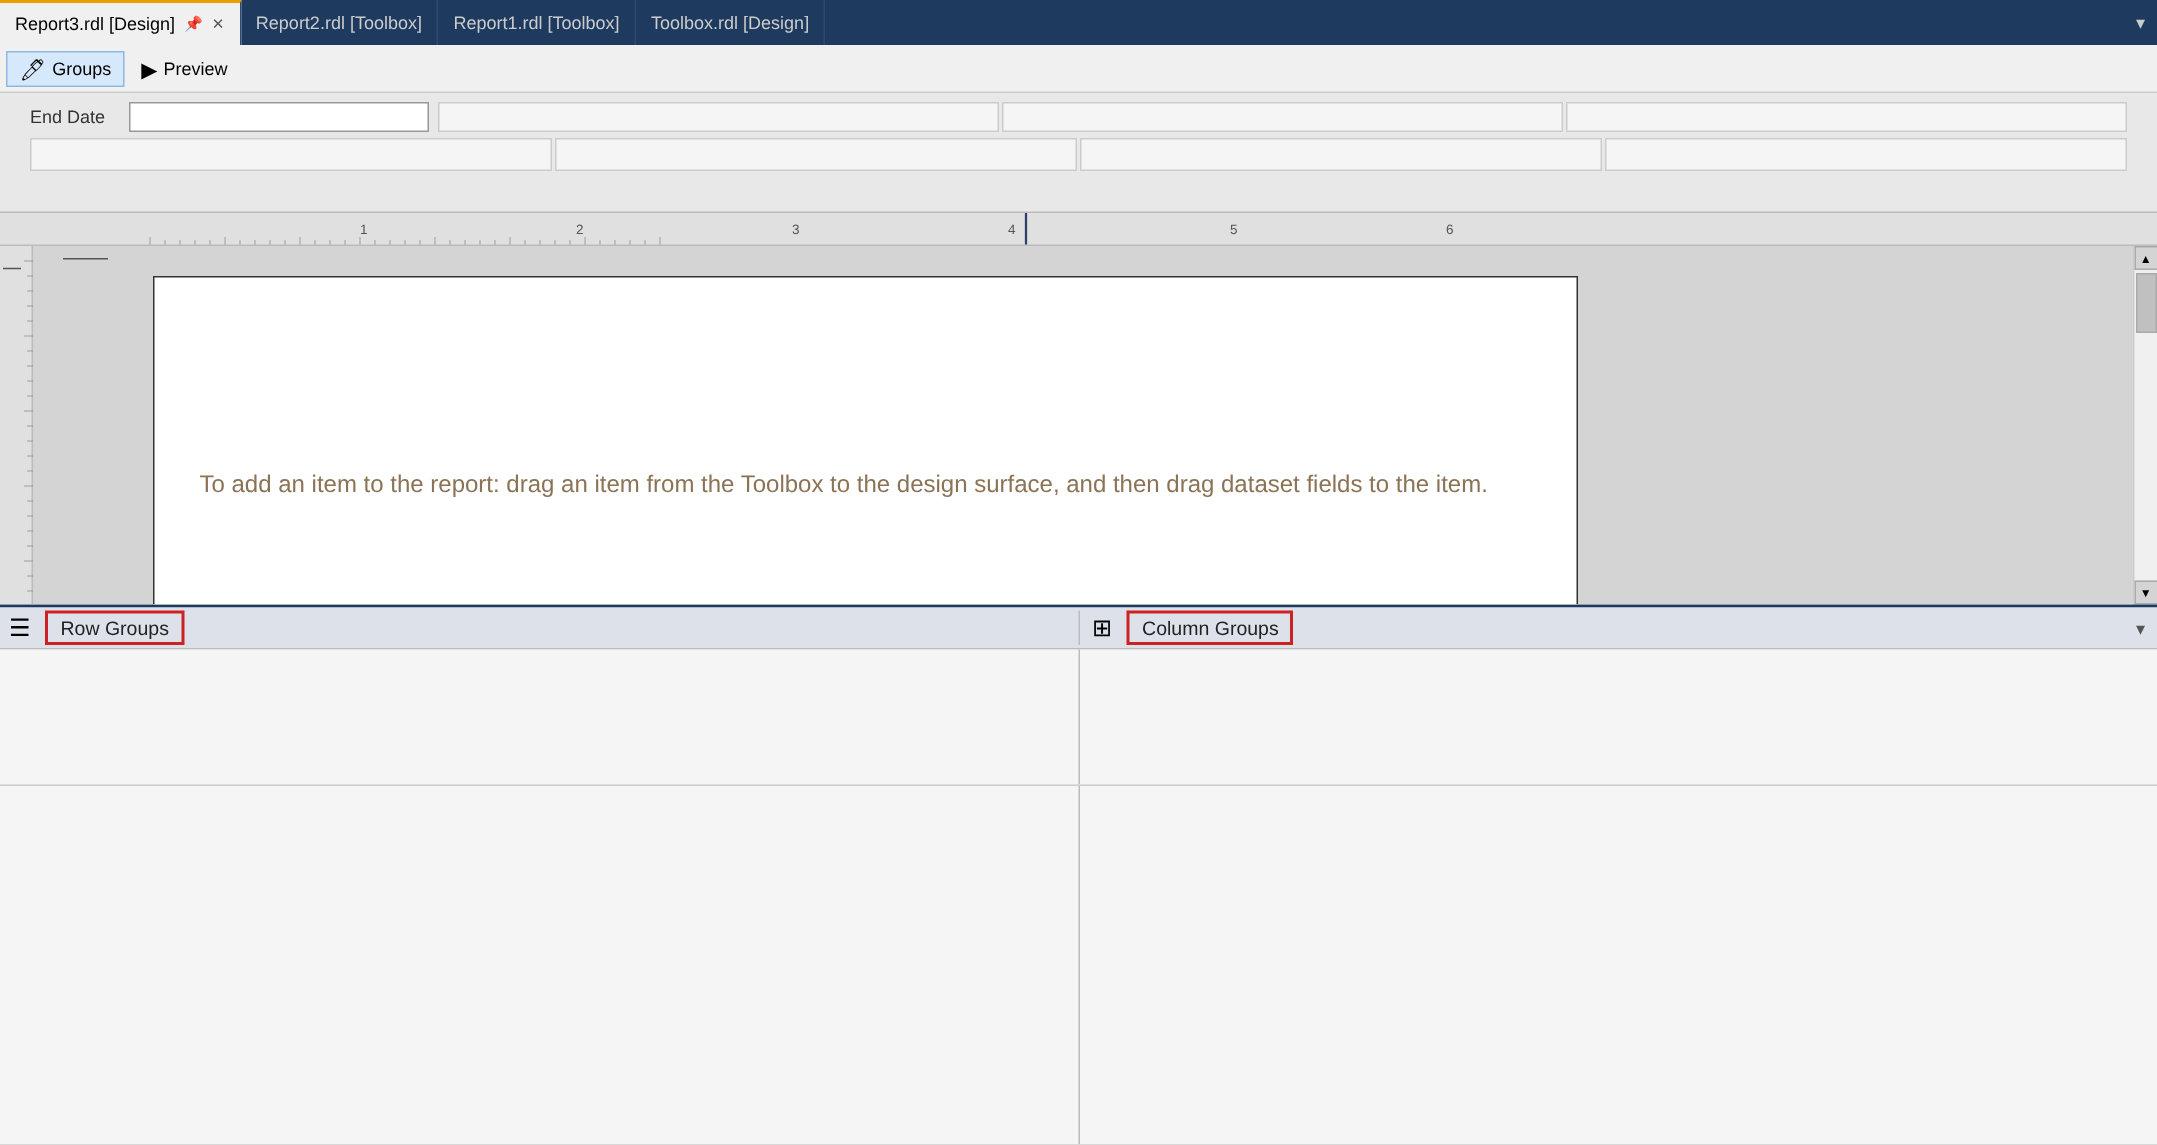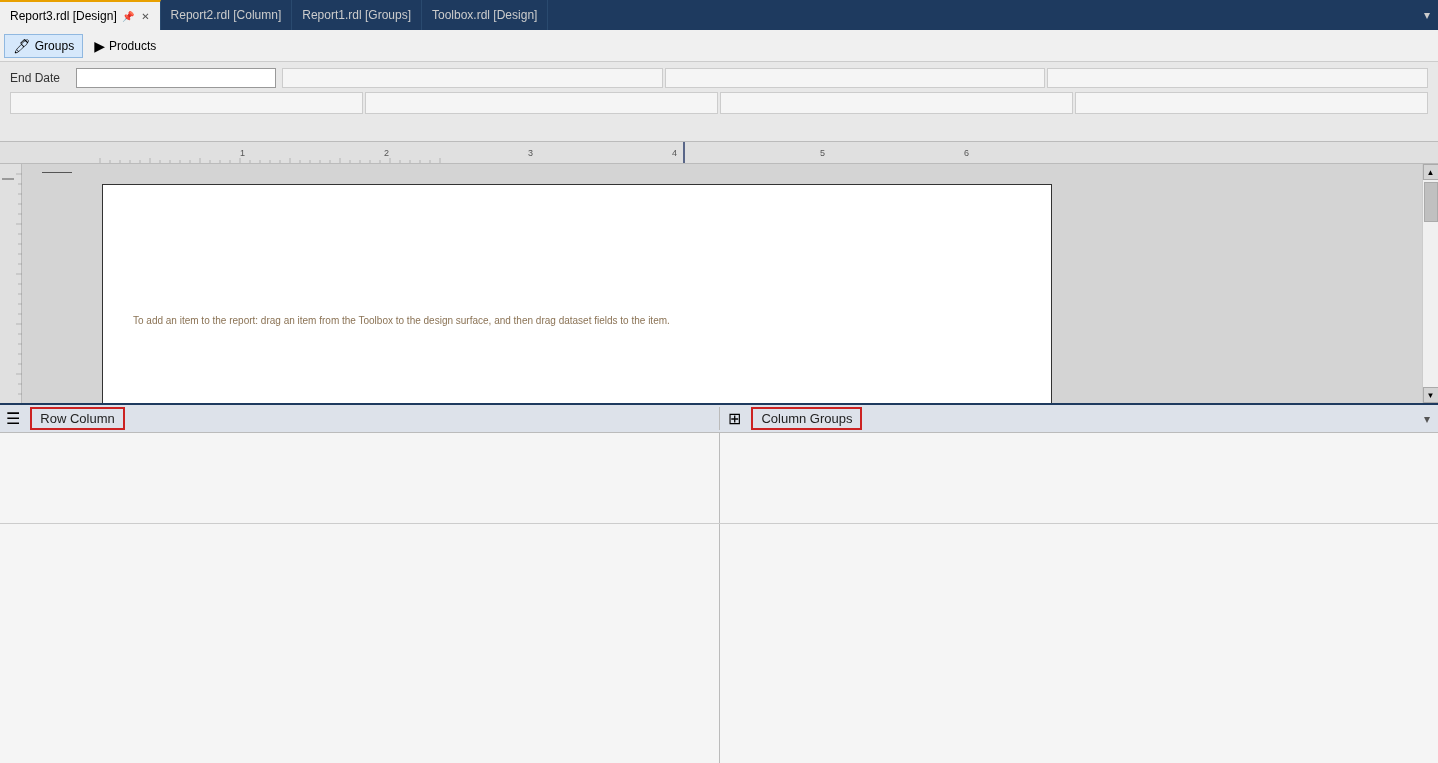--- a/index.html
+++ b/index.html
@@ -67,21 +67,21 @@
       background: #d6e8fb;
       border: 1px solid #90b8e0;
     }
     .toolbar-btn .btn-icon {
       font-size: 14px;
     }
 
     
     .params-area {
       background: #e8e8e8;
-      padding: 6px 10px;
+      padding: 6px 20px;
       border-bottom: 1px solid #bbb;
       height: 80px;
     }
     .params-row {
       display: flex;
       align-items: center;
       gap: 6px;
       margin-bottom: 4px;
     }
     .param-label {
@@ -126,21 +126,21 @@
       width: 950px;
       height: 290px;
       background: white;
       border: 1.5px solid #333;
     }
     .canvas-hint {
       position: absolute;
       top: 130px;
       left: 30px;
       right: 30px;
-      font-size: 10px;
+      font-size: 16px;
       color: #8b7355;
     }
 
     
     .scrollbar-v {
       width: 16px;
       background: #f0f0f0;
       border-left: 1px solid #ccc;
       display: flex;
       flex-direction: column;
@@ -241,40 +241,40 @@
 
 <div class="main-content">
 
   <div class="tab-bar">
     <div class="tab active">
       <span>Report3.rdl [Design]</span>
       <span style="font-size:10px; color:#888;">📌</span>
       <span class="close-icon">✕</span>
     </div>
     <div class="tab">
-      <span>Report2.rdl [Column]</span>
+      <span>Report2.rdl [Toolbox]</span>
     </div>
     <div class="tab">
-      <span>Report1.rdl [Groups]</span>
+      <span>Report1.rdl [Toolbox]</span>
     </div>
     <div class="tab">
       <span>Toolbox.rdl [Design]</span>
     </div>
     <div class="tab-spacer"></div>
     <div class="tab-dropdown">▾</div>
   </div>
 
   <div class="design-toolbar">
     <button class="toolbar-btn active">
       <span class="btn-icon">🖊</span>
       <span>Groups</span>
     </button>
     <button class="toolbar-btn">
       <span class="btn-icon">▶</span>
-      <span>Products</span>
+      <span>Preview</span>
     </button>
   </div>
 
   <div class="params-area">
     <div class="params-row">
       <span class="param-label">End Date</span>
       <input class="param-input" type="text" value="" style="">
       <div style="display:flex; gap:2px; flex:1;">
         <div style="flex:1; border:1px solid #ccc; background:#f5f5f5; height:20px;"></div>
         <div style="flex:1; border:1px solid #ccc; background:#f5f5f5; height:20px;"></div>
@@ -413,21 +413,21 @@
         <div style="flex:1;"></div>
         <div class="scroll-arrow">▼</div>
       </div>
     </div>
 
     <div class="groups-panel">
 
       <div class="groups-header">
         <div class="groups-header-left">
           <span style="font-size:16px; margin-right:4px;">☰</span>
-          <div class="group-label-box">Row Column</div>
+          <div class="group-label-box">Row Groups</div>
         </div>
         <div class="groups-header-right">
           <span style="font-size:16px; margin-right:4px;">⊞</span>
           <div class="group-label-box">Column Groups</div>
           <div style="flex:1;"></div>
           <span style="font-size:12px; color:#555; cursor:pointer;">▾</span>
         </div>
       </div>
 
       <div class="groups-body">

